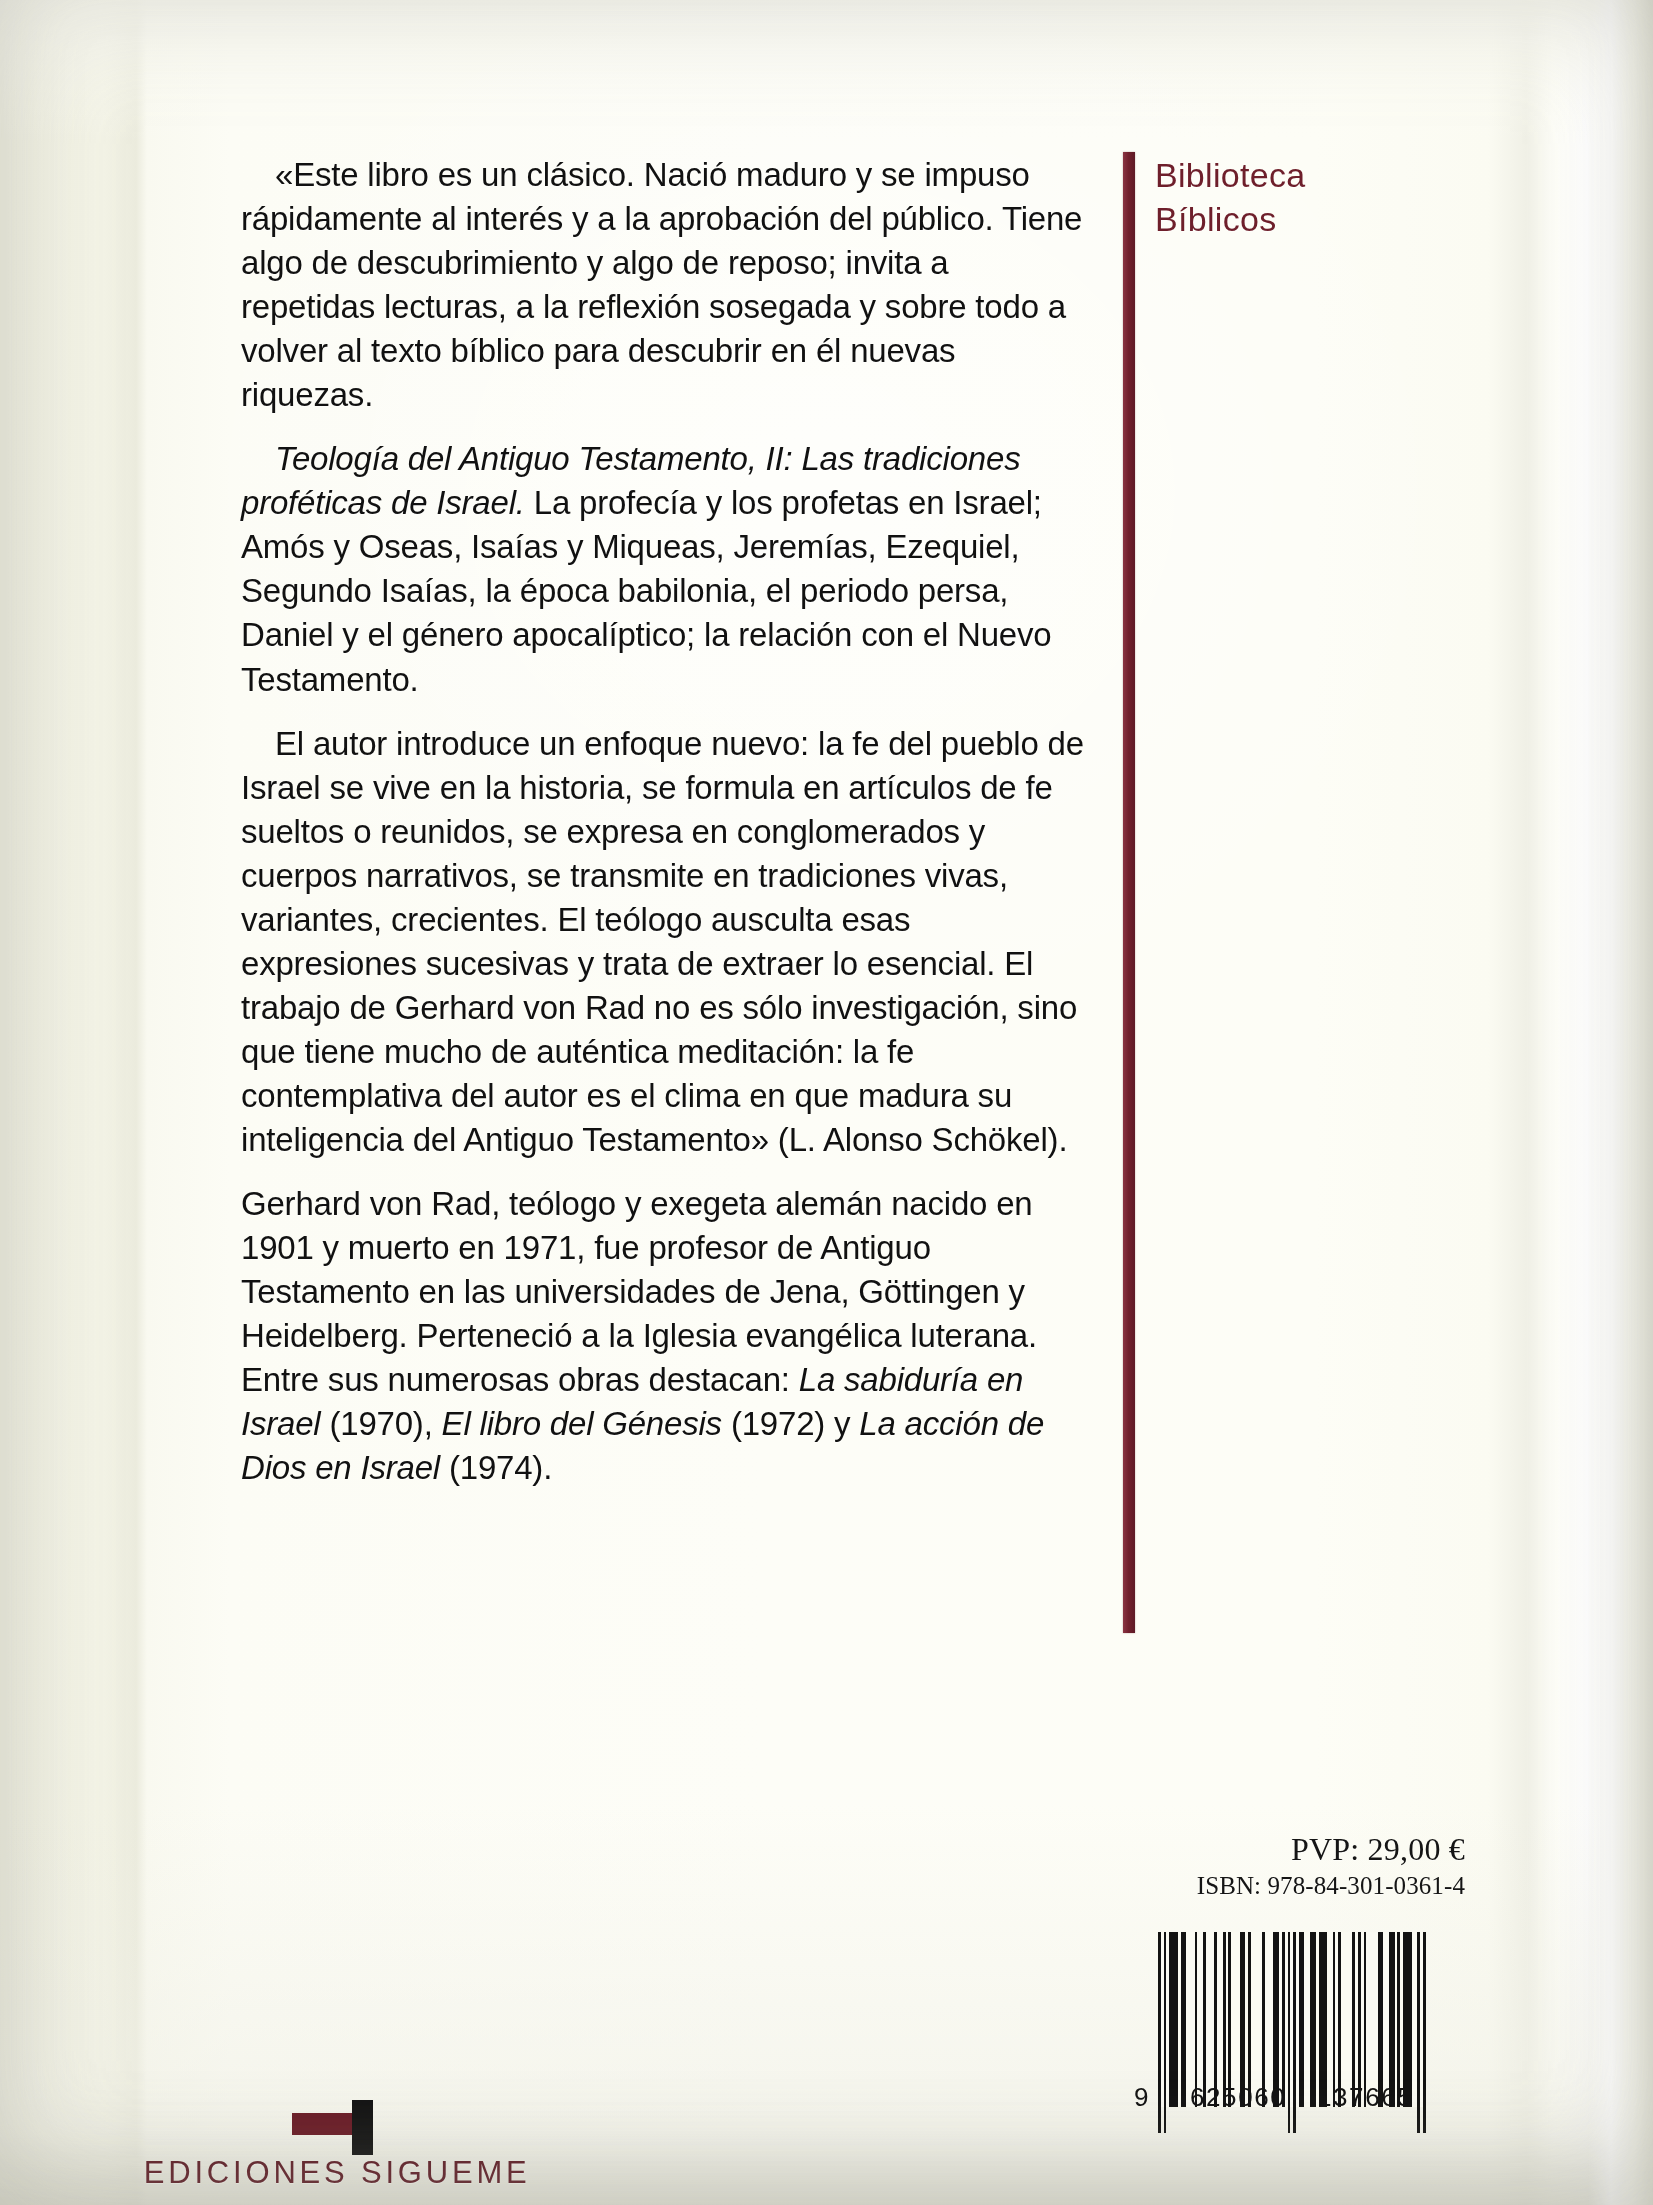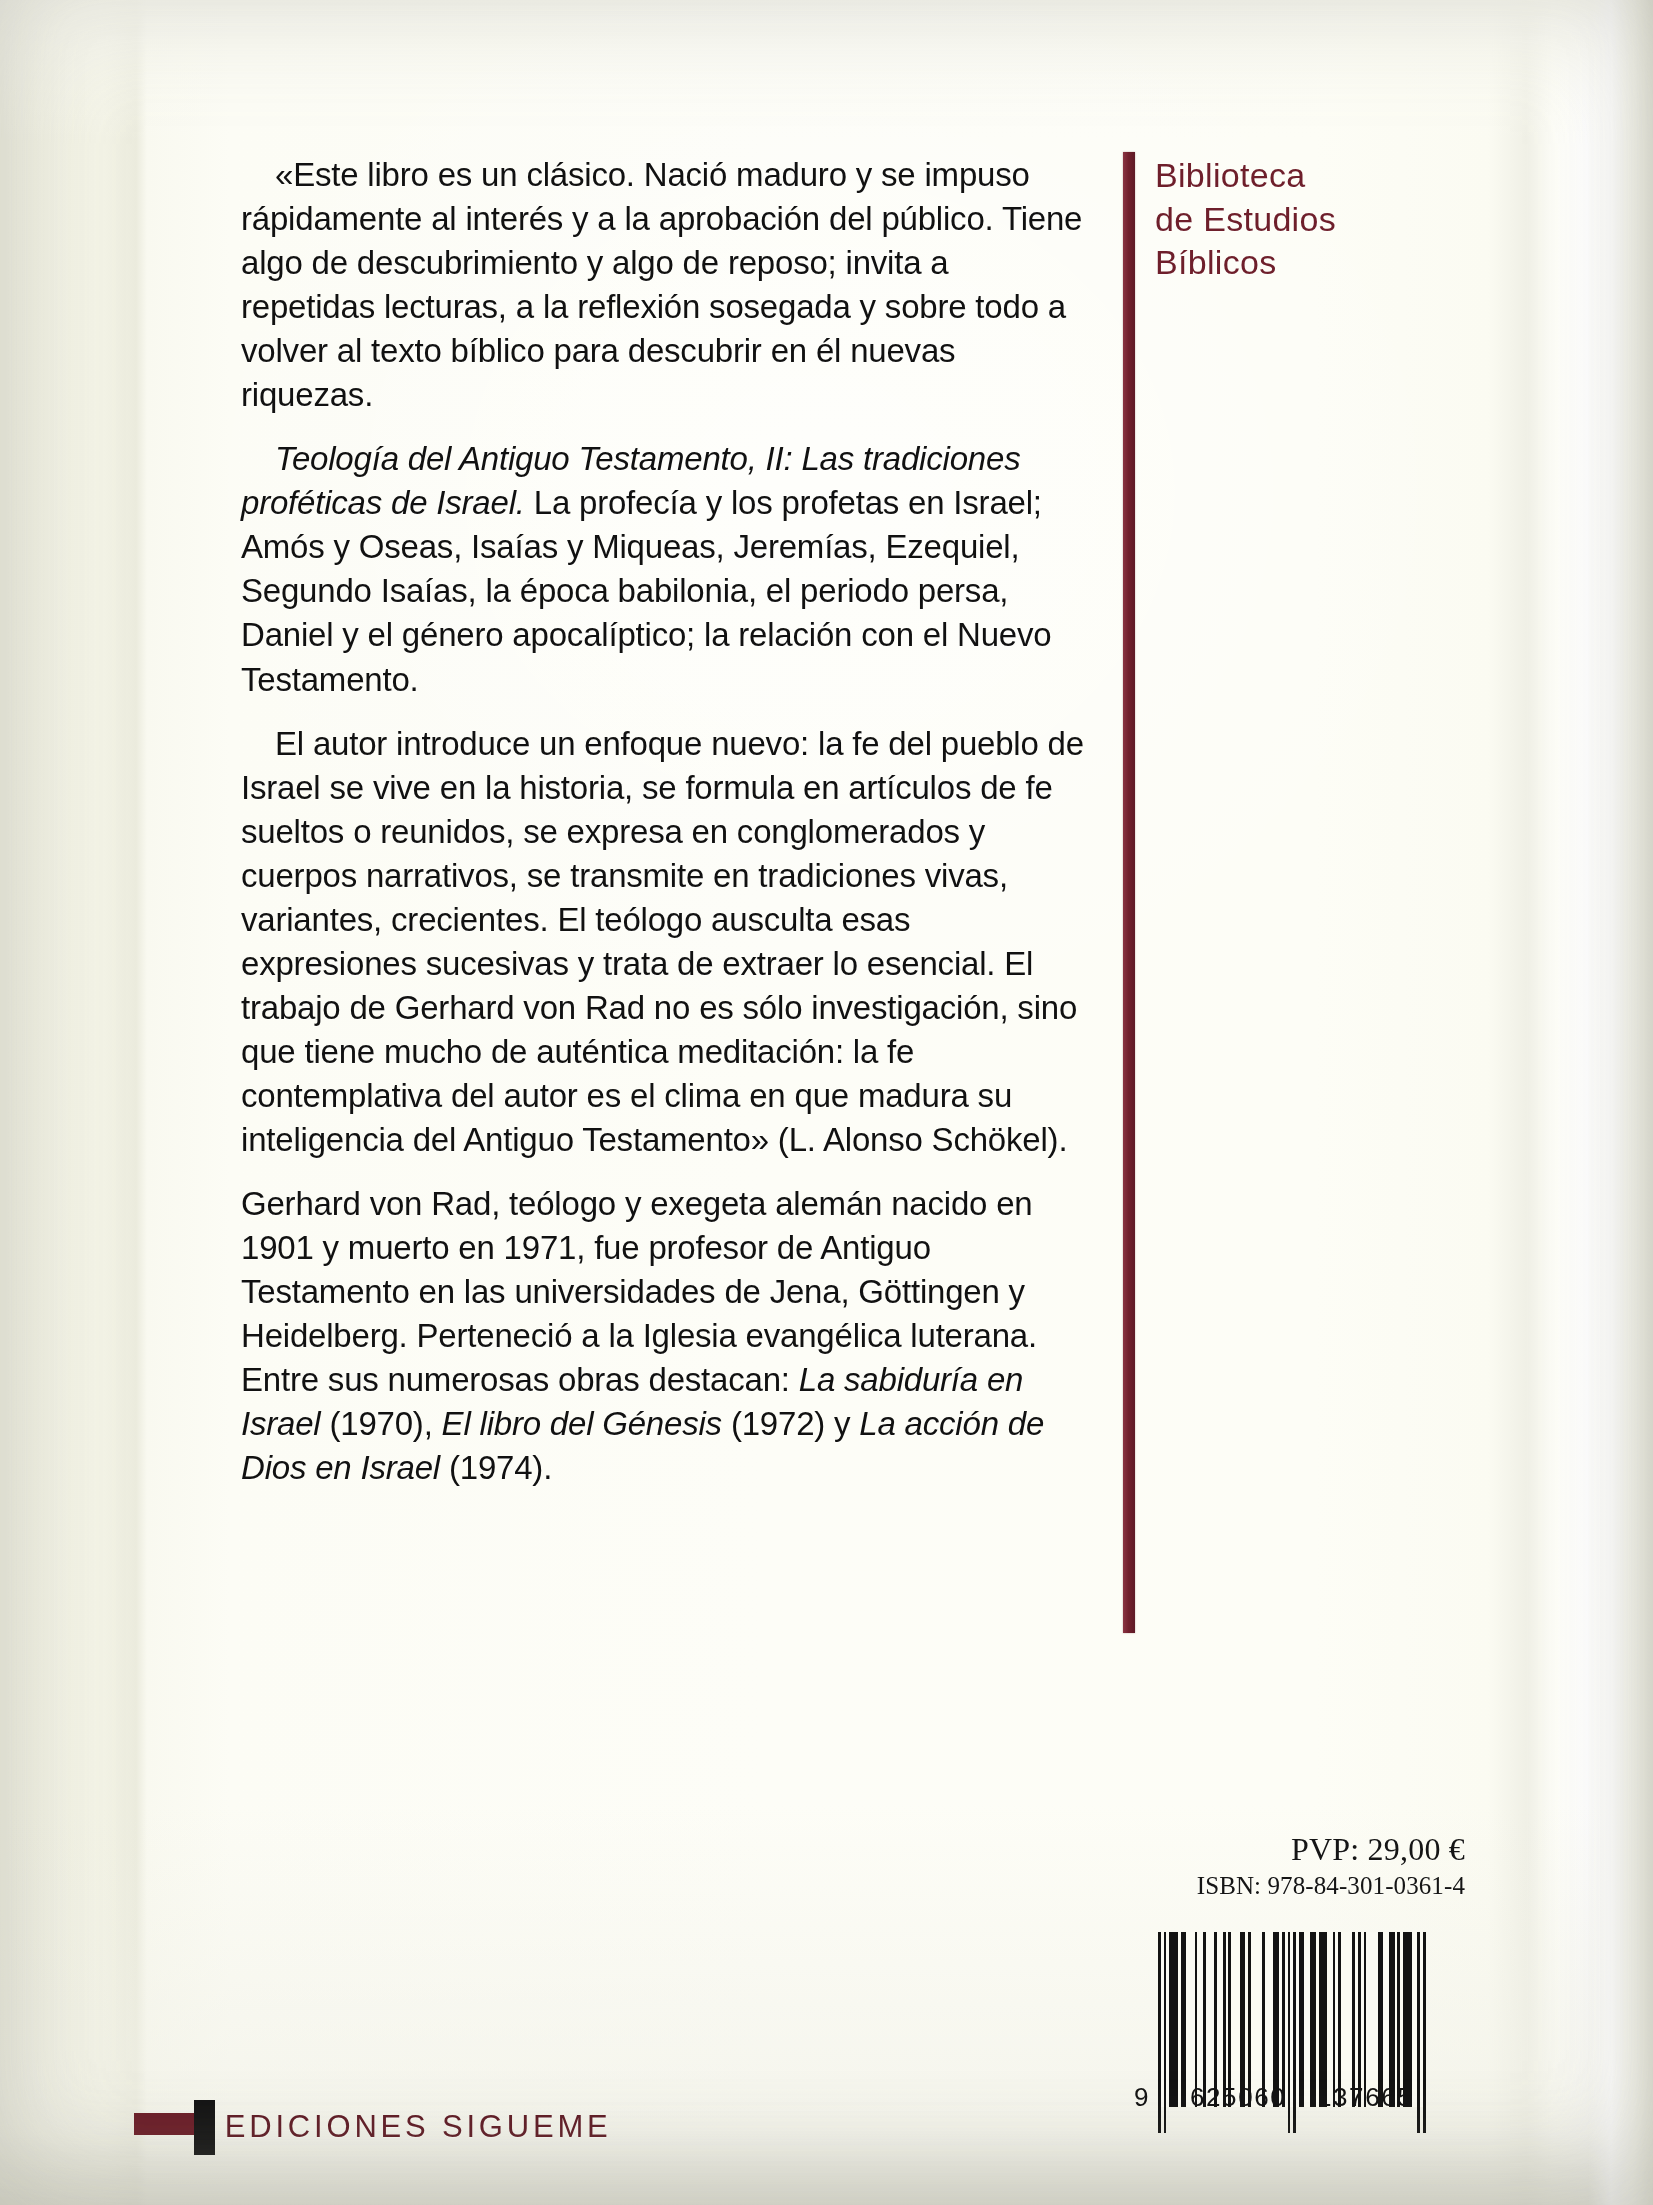--- a/index.html
+++ b/index.html
@@ -176,20 +176,21 @@
   #barcode-digits .d-mid   { position: absolute; left: 32px;  top: 0; }
   #barcode-digits .d-right { position: absolute; left: 159px; top: 0; }
 
   
   #publisher {
     position: absolute;
     left: 134px;
     top: 2098px;
     display: flex;
     align-items: center;
+    flex-direction: column;
   }
   #logo-mark {
     position: relative;
     width: 81px;
     height: 57px;
     flex: 0 0 auto;
   }
   #logo-mark .bar-h {
     position: absolute;
     left: 0;
@@ -237,21 +238,20 @@
       <p class="para">El autor introduce un enfoque nuevo: la fe del pueblo de Israel se vive en la historia, se formula en artículos de fe sueltos o reunidos, se expresa en conglomerados y cuerpos narrativos, se transmite en tradiciones vivas, variantes, crecientes. El teólogo ausculta esas expresiones sucesivas y trata de extraer lo esencial. El trabajo de Gerhard von Rad no es sólo investigación, sino que tiene mucho de auténtica meditación: la fe contemplativa del autor es el clima en que madura su inteligencia del Antiguo Testamento» (L. Alonso Schökel).</p>
 
       <p class="para noindent"><b>Gerhard von Rad</b><span>, teólogo y exegeta alemán nacido en 1901 y muerto en 1971, fue profesor de Antiguo Testamento en las universidades de Jena, Göttingen y Heidelberg. Perteneció a la Iglesia evangélica luterana. Entre sus numerosas obras destacan: </span><i>La sabiduría en Israel</i><span> (1970), </span><i>El libro del Génesis</i><span> (1972) y </span><i>La acción de Dios en Israel</i><span> (1974).</span></p>
 
     </div>
 
     <div id="series-rule"></div>
 
     <div id="series-title">
       <span class="line">Biblioteca</span>
-      <span class="line">de Estudios</span>
       <span class="line">Bíblicos</span>
     </div>
 
     <div id="pricing">
       <div class="pvp">PVP: 29,00 €</div>
       <div class="isbn">ISBN: 978-84-301-0361-4</div>
     </div>
 
     <div id="barcode-block">
       <div id="barcode-bars">

